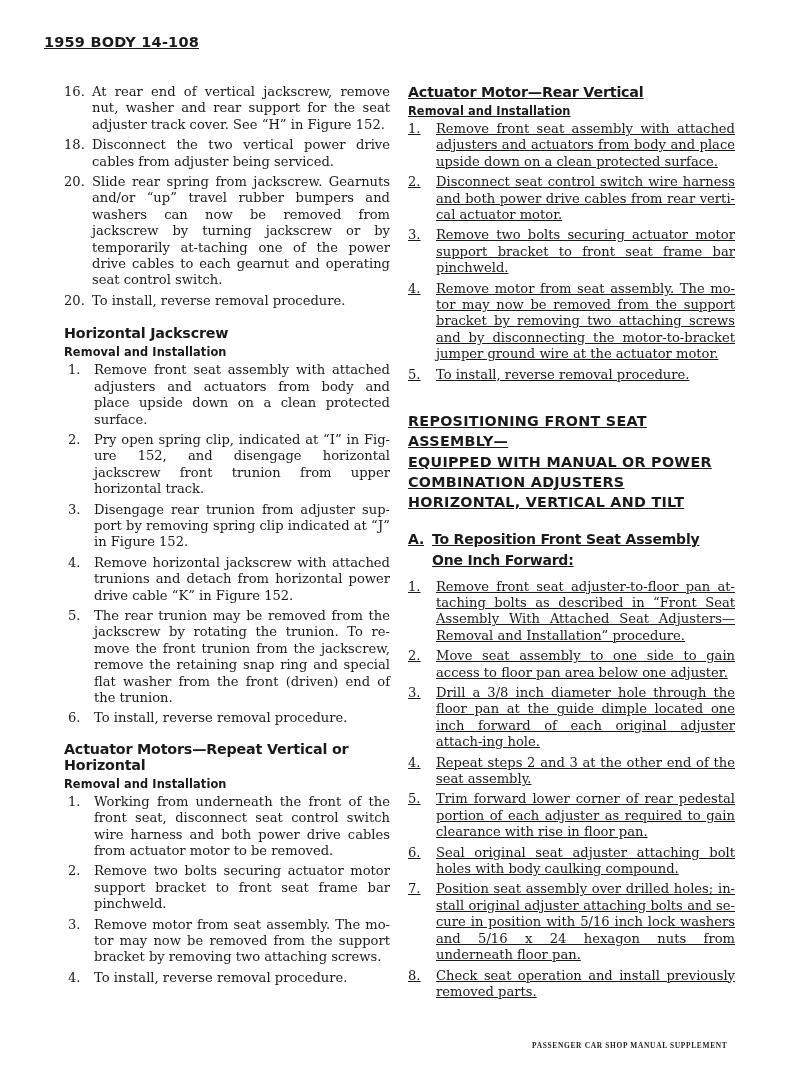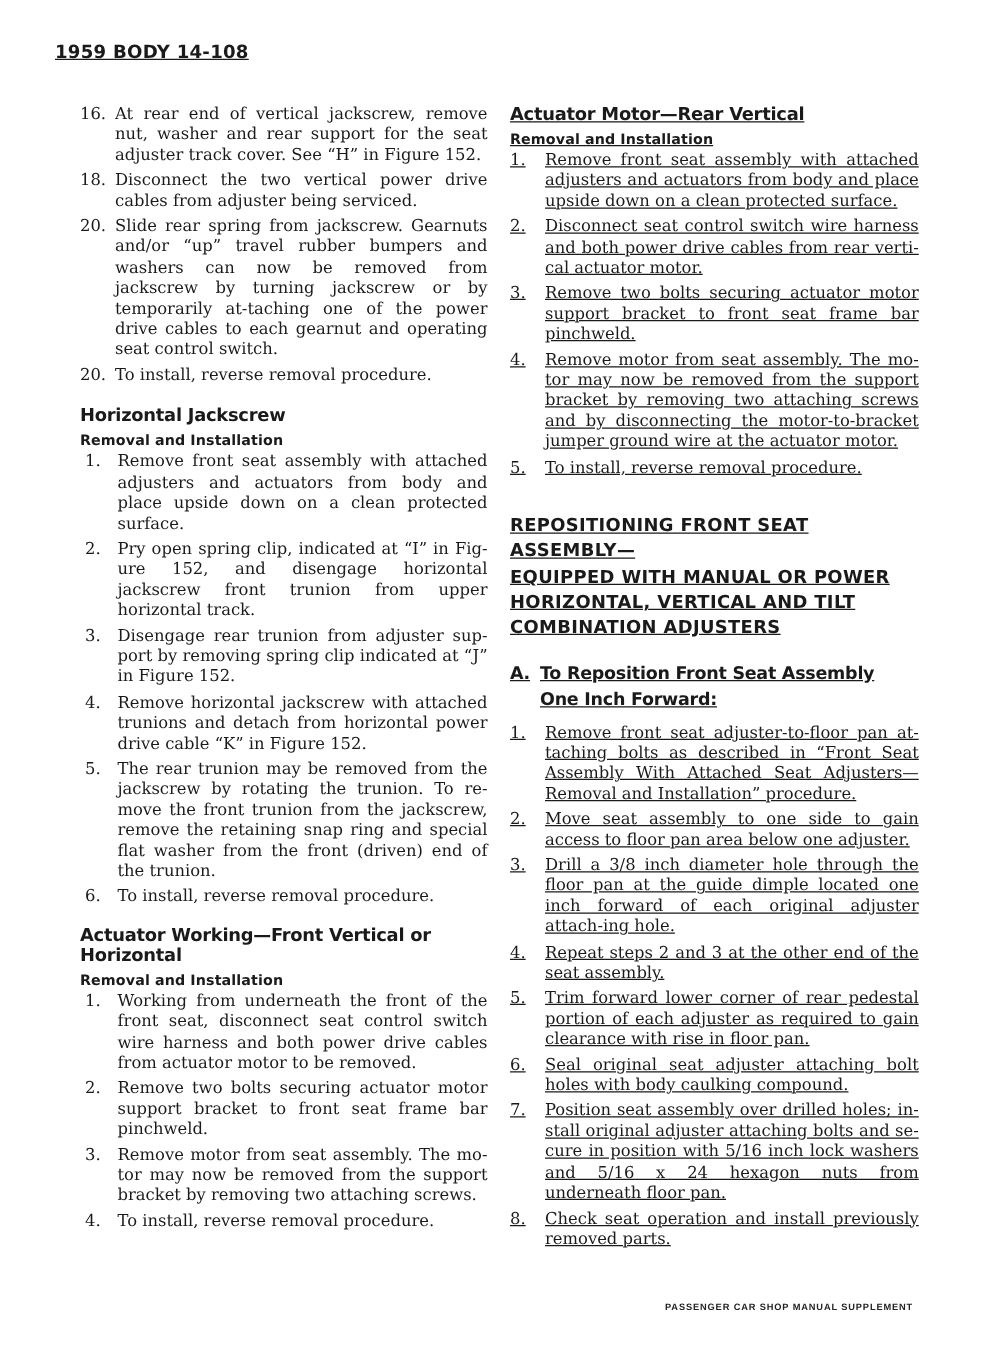--- a/index.html
+++ b/index.html
@@ -38,21 +38,21 @@
     margin: 0;
   }
   .sub-a {
     display: flex;
     font-family: "DejaVu Sans", "Liberation Sans", sans-serif;
     font-weight: bold; font-size: 14px; line-height: 21px; letter-spacing: -0.2px;
   }
   .sub-a .letter { flex: 0 0 24px; }
   .footer {
     position: absolute; left: 532px; top: 1041px;
-    font-family: Liberation Sans, sans-serif;
+    font-family: Liberation Serif, serif;
     font-size: 7.4px; font-weight: bold; letter-spacing: 0.7px; color: #222;
   }
 </style>
 </head>
 <body>
 
 <div class="page-header">1959 BODY 14-108</div>
 
 <div class="col col-left">
   <ul class="list">
@@ -98,21 +98,21 @@
         <span class="num">5.</span>
         <span class="txt">The rear trunion may be removed from the jackscrew by rotating the trunion. To re-move the front trunion from the jackscrew, remove the retaining snap ring and special flat washer from the front (driven) end of the trunion.</span>
       </li>
     <li class="item indent">
         <span class="num">6.</span>
         <span class="txt">To install, reverse removal procedure.</span>
       </li>
   </ul>
 
   <div style="height:10px"></div>
-  <div class="h2">Actuator Working—Front Vertical or Horizontal</div>
+  <div class="h2">Actuator Motors—Repeat Vertical or Horizontal</div>
   <div class="h3">Removal and Installation</div>
   <ul class="list">
     <li class="item indent">
         <span class="num">1.</span>
         <span class="txt">Working from underneath the front of the front seat, disconnect seat control switch wire harness and both power drive cables from actuator motor to be removed.</span>
       </li>
     <li class="item indent">
         <span class="num">2.</span>
         <span class="txt">Remove two bolts securing actuator motor support bracket to front seat frame bar pinchweld.</span>
       </li>
@@ -150,22 +150,22 @@
     <li class="item">
         <span class="num">5.</span>
         <span class="txt">To install, reverse removal procedure.</span>
       </li>
   </ul>
 
   <div style="height:24px"></div>
   <div>
     <div class="big-heading">REPOSITIONING FRONT SEAT ASSEMBLY—</div>
     <div class="big-heading">EQUIPPED WITH MANUAL OR POWER</div>
+    <div class="big-heading">COMBINATION ADJUSTERS</div>
     <div class="big-heading">HORIZONTAL, VERTICAL AND TILT</div>
-    <div class="big-heading">COMBINATION ADJUSTERS</div>
   </div>
 
   <div style="height:16px"></div>
   <div class="sub-a">
     <span class="letter">A.</span>
     <span>
       <div>To Reposition Front Seat Assembly</div>
       <div>One Inch Forward:</div>
     </span>
   </div>

